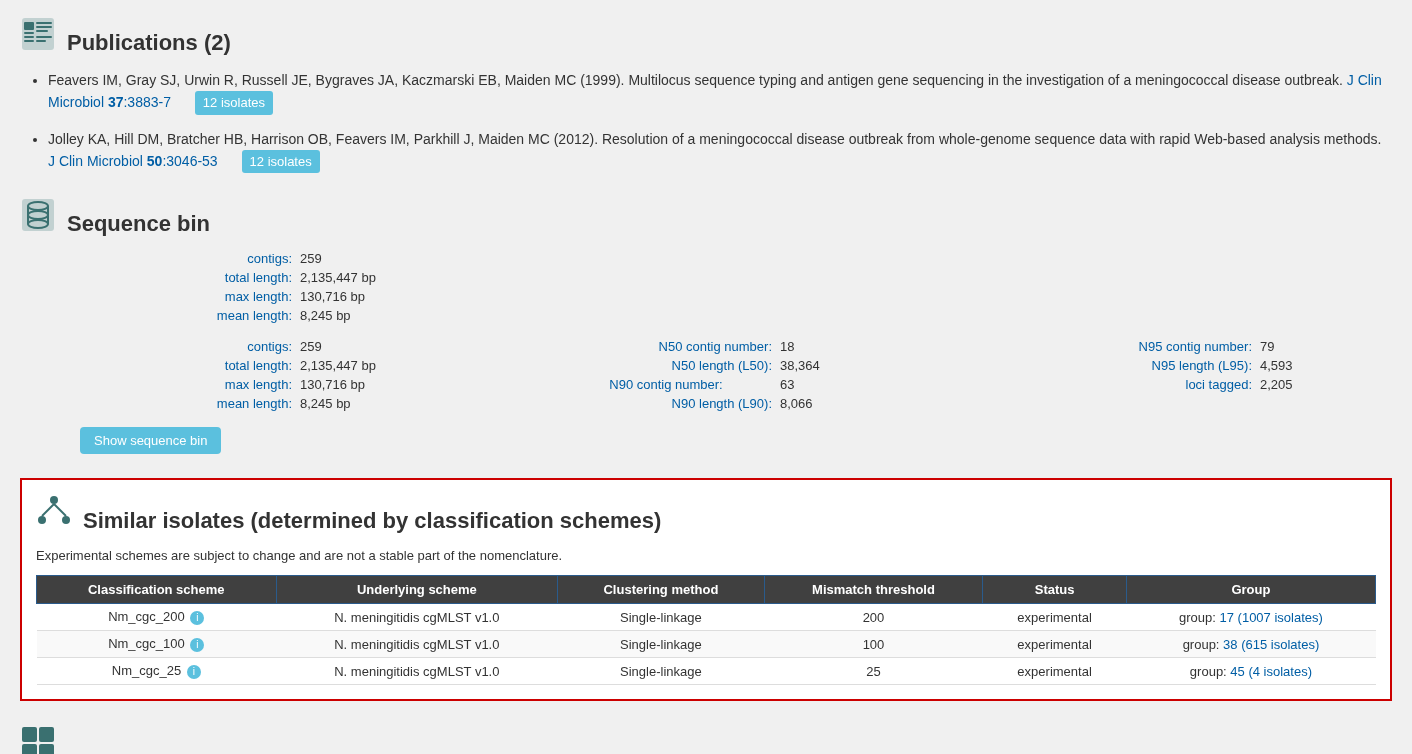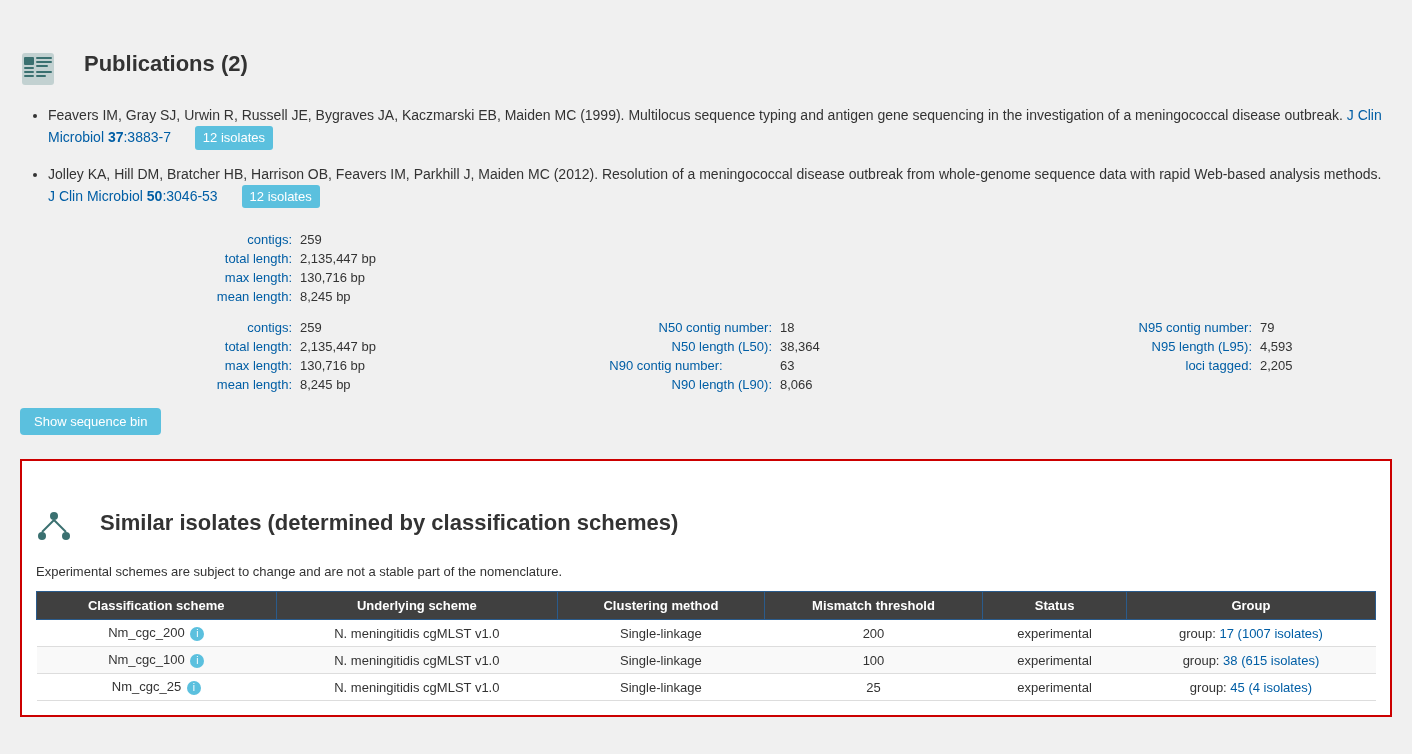--- a/index.html
+++ b/index.html
@@ -11,24 +11,23 @@
     }
     .page-container {
       background: #f0f0f0;
       min-height: 754px;
       padding: 16px 20px;
     }
 
     
     .section-header {
       display: flex;
-      align-items: flex-start;
-      gap: 24px;
+      align-items: flex-end;
+      gap: 7px;
       margin-bottom: 14px;
-      margin-top: 35px;
     }
     .section-header h2 {
       font-size: 22px;
       font-weight: bold;
       color: #333;
     }
     .section-icon {
       width: 40px;
       height: 40px;
       flex-shrink: 0;
@@ -66,20 +65,21 @@
       margin-bottom: 24px;
     }
     .show-seq-btn {
       background: #5bc0de;
       color: #fff;
       border: none;
       padding: 6px 14px;
       border-radius: 4px;
       cursor: pointer;
       font-size: 13px;
+      margin-left: 60px;
     }
 
     
     .similar-isolates-section {
       border: 2px solid #cc0000;
       padding: 14px;
       margin-bottom: 24px;
       background: #fff;
     }
     .experimental-note {
@@ -185,20 +185,33 @@
         <a href="#" class="journal-link">
           <span>J Clin Microbiol</span>
           <strong>50</strong><span>:3046-53</span>
         </a>
         <span class="isolates-badge">12 isolates</span>
       </li>
     </ul>
   </div>
 
   <div class="sequence-bin-section">
+    <div class="section-header">
+      <div class="section-icon icon-sequence">
+        <svg viewBox="0 0 36 36" xmlns="http://www.w3.org/2000/svg">
+          <rect x="2" y="2" width="32" height="32" rx="3" fill="#5b8a8a" opacity="0.3"></rect>
+          <ellipse cx="18" cy="9" rx="10" ry="4" fill="none" stroke="#3a7070" stroke-width="2"></ellipse>
+          <line x1="8" y1="9" x2="8" y2="27" stroke="#3a7070" stroke-width="2"></line>
+          <line x1="28" y1="9" x2="28" y2="27" stroke="#3a7070" stroke-width="2"></line>
+          <ellipse cx="18" cy="18" rx="10" ry="4" fill="none" stroke="#3a7070" stroke-width="2"></ellipse>
+          <ellipse cx="18" cy="27" rx="10" ry="4" fill="none" stroke="#3a7070" stroke-width="2"></ellipse>
+        </svg>
+      </div>
+      <h2>Sequence bin</h2>
+    </div>
 
     <div style="display:grid; grid-template-columns: 220px 280px 280px; gap: 4px 0; margin-left: 60px; margin-bottom: 16px;">
 
       <div style="display:contents;">
         <div style="text-align:right; color:#005ea5; padding-right:8px; font-size:13px;">contigs:</div>
         <div style="font-size:13px;">259</div>
         <div></div>
 
         <div style="text-align:right; color:#005ea5; padding-right:8px; font-size:13px;">total length:</div>
         <div style="font-size:13px;">2,135,447 bp</div>

